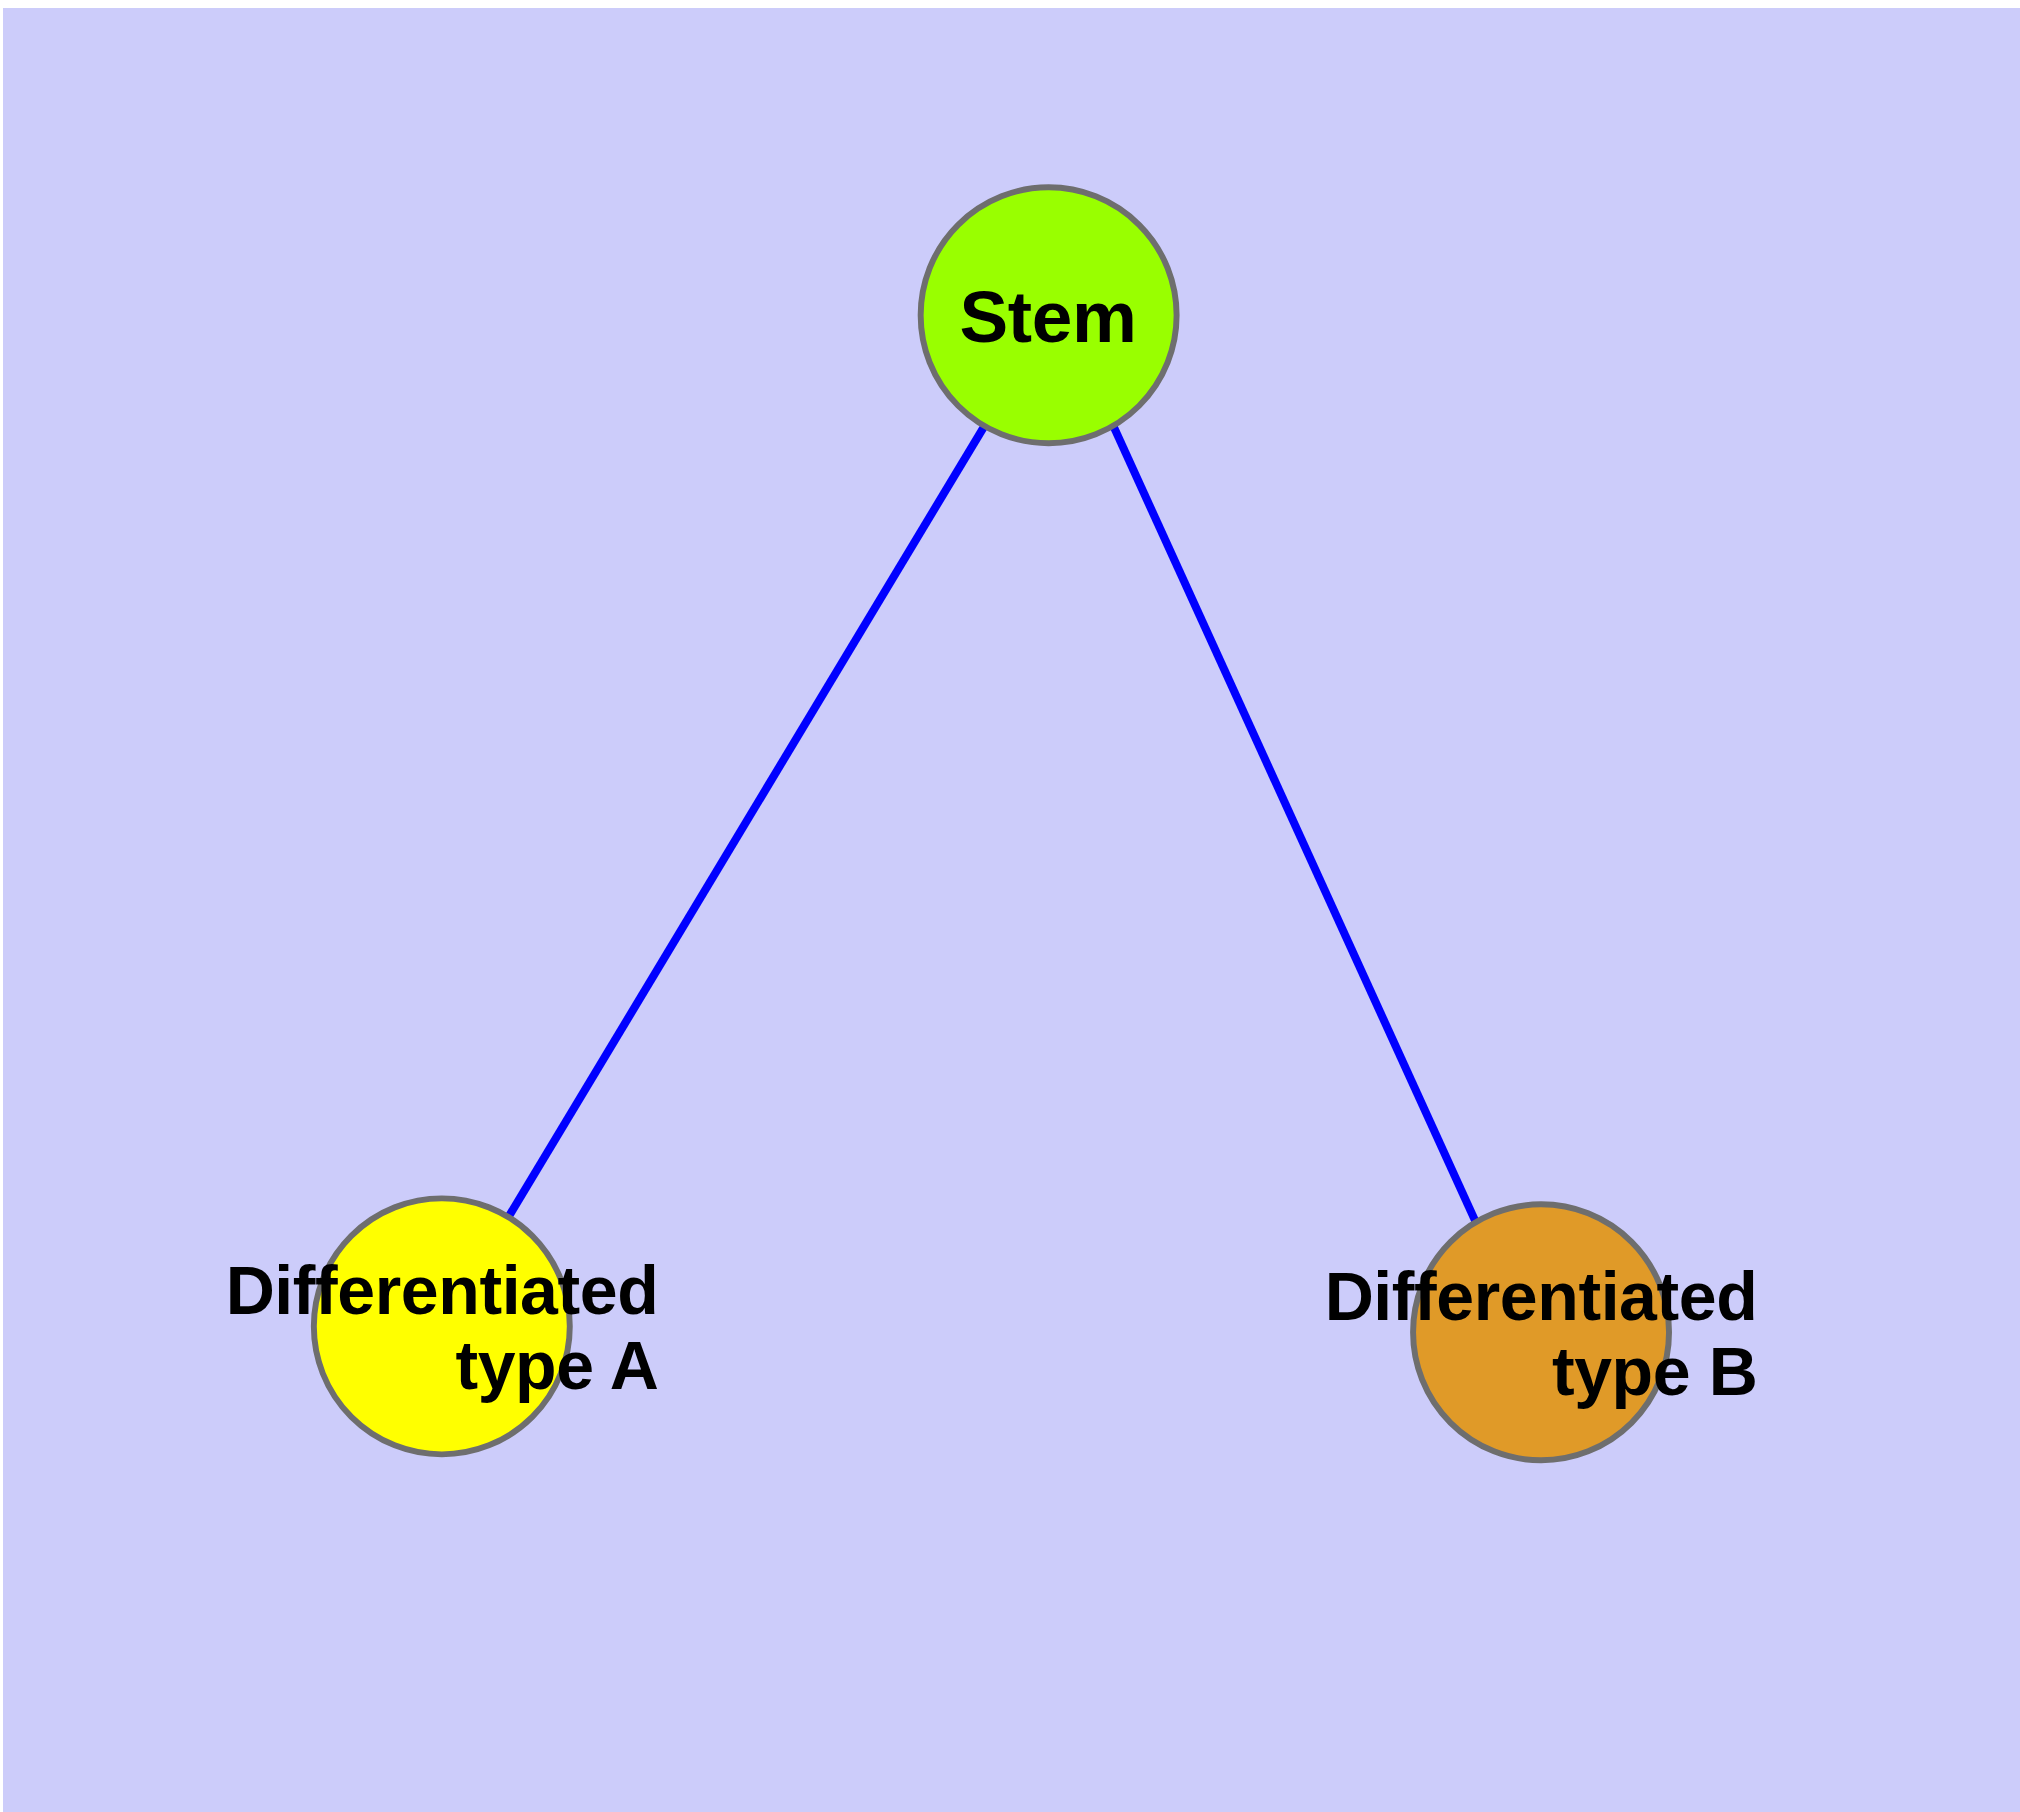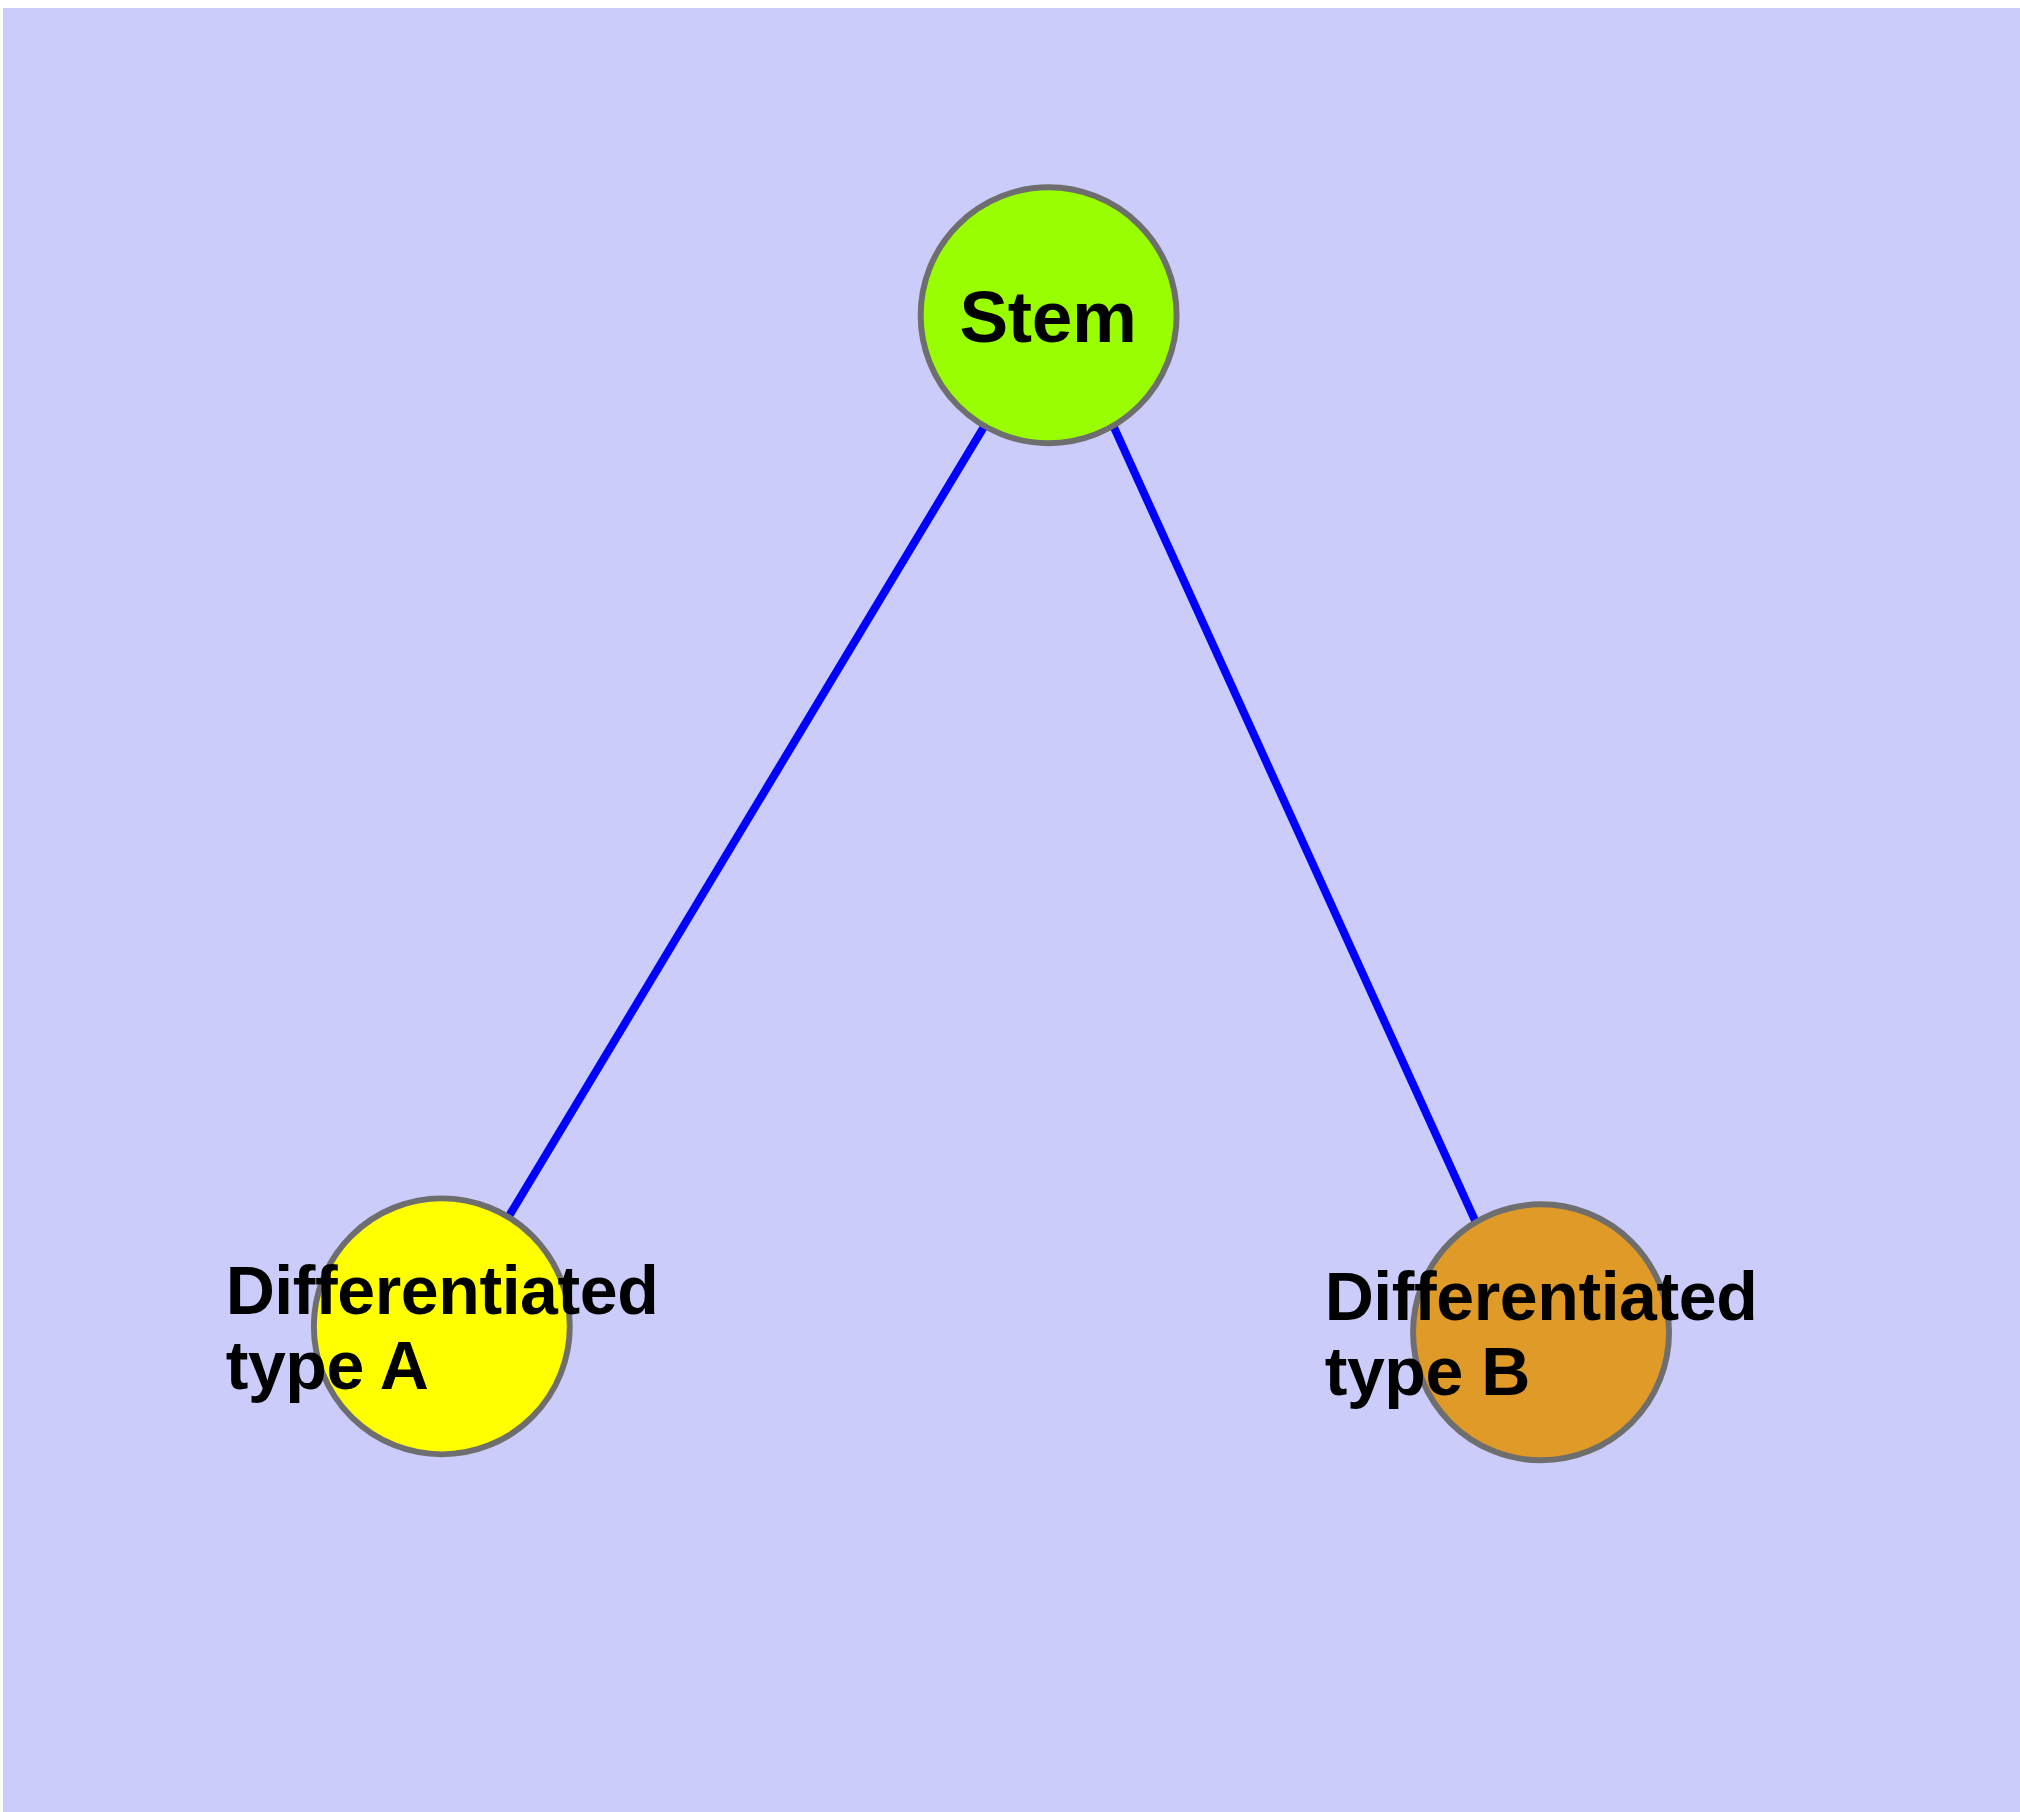--- a/index.html
+++ b/index.html
@@ -38,21 +38,21 @@
   }
   .edge-line {
     stroke: #0000ff;
     stroke-width: 9.5;
     stroke-linecap: butt;
   }
   .node-label {
     position: absolute;
     color: #000000;
     font-weight: bold;
-    text-align: left;
+    text-align: right;
     line-height: 1.1;
     white-space: pre;
     transform: translate(-50%, -50%);
     pointer-events: none;
     letter-spacing: -0.4px;
   }
   #label-stem {
     left: 1048px;
     top: 317px;
     font-size: 73px;

